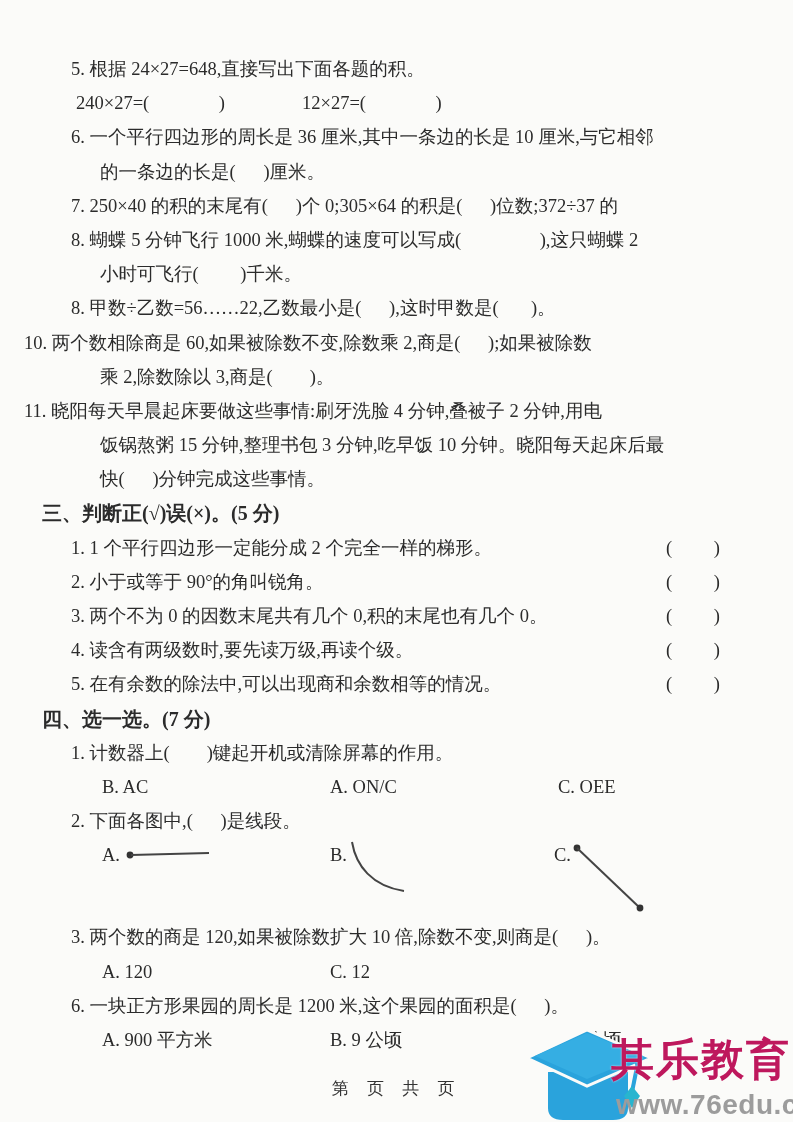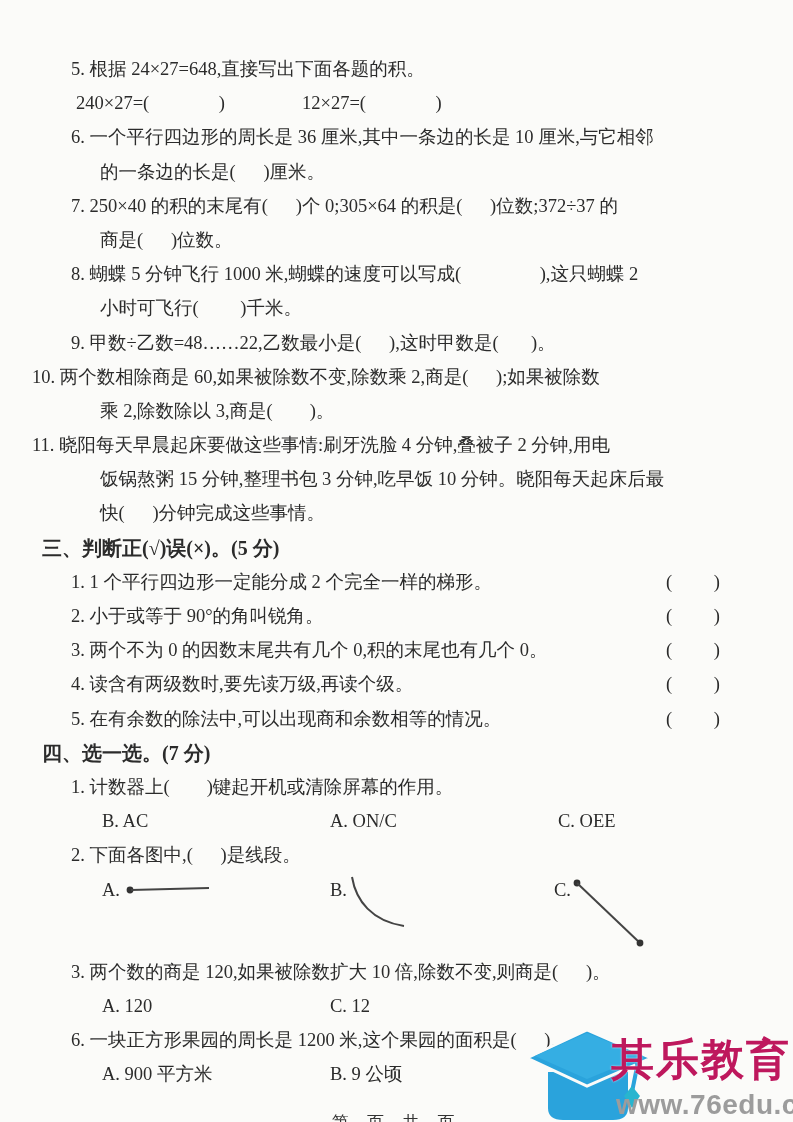--- a/index.html
+++ b/index.html
@@ -8,21 +8,21 @@
     background:#e8e8e8;
     font-family:"Liberation Serif","DejaVu Serif",serif;
   }
   .page{
     position:relative;width:793px;height:1122px;overflow:hidden;
     background:#fbfbf9;color:#2b2b2b;font-size:18.5px;
   }
   .content{position:absolute;top:52px;left:0;width:793px;}
   .row{height:34.2px;line-height:34.2px;white-space:pre;}
   .pl-num{padding-left:71px;}
-  .pl-num2{padding-left:24px;margin-left:8px;}
+  .pl-num2{padding-left:24px;}
   .pl-cont{padding-left:100px;}
   .heading{padding-left:42px;font-weight:bold;font-size:20px;}
   .eq-row{padding-left:76px;}
   .eq1{display:inline-block;width:226px;}
   .judge-row{display:flex;justify-content:space-between;padding-left:71px;padding-right:73px;}
   .judge-row span{white-space:pre;}
   .opts{padding-left:102px;display:flex;}
   .opt{display:inline-block;width:228px;white-space:pre;}
   .opt:last-child{width:auto;}
   .optc-partial{padding-left:27px;position:relative;z-index:1;}
@@ -48,24 +48,23 @@
 <body>
 
 <div class="page">
   <div class="content">
 
     <div class="row pl-num">5. 根据 24×27=648,直接写出下面各题的积。</div>
     <div class="row eq-row"><span class="eq1">240×27=(               )</span><span>12×27=(               )</span></div>
     <div class="row pl-num">6. 一个平行四边形的周长是 36 厘米,其中一条边的长是 10 厘米,与它相邻</div>
     <div class="row pl-cont">的一条边的长是(      )厘米。</div>
     <div class="row pl-num">7. 250×40 的积的末尾有(      )个 0;305×64 的积是(      )位数;372÷37 的</div>
-    <div class="row pl-cont">商是(      )位数。</div>
     <div class="row pl-num">8. 蝴蝶 5 分钟飞行 1000 米,蝴蝶的速度可以写成(                 ),这只蝴蝶 2</div>
     <div class="row pl-cont">小时可飞行(         )千米。</div>
-    <div class="row pl-num">9. 甲数÷乙数=48……22,乙数最小是(      ),这时甲数是(       )。</div>
+    <div class="row pl-num">8. 甲数÷乙数=56……22,乙数最小是(      ),这时甲数是(       )。</div>
     <div class="row pl-num2">10. 两个数相除商是 60,如果被除数不变,除数乘 2,商是(      );如果被除数</div>
     <div class="row pl-cont">乘 2,除数除以 3,商是(        )。</div>
     <div class="row pl-num2">11. 晓阳每天早晨起床要做这些事情:刷牙洗脸 4 分钟,叠被子 2 分钟,用电</div>
     <div class="row pl-cont">饭锅熬粥 15 分钟,整理书包 3 分钟,吃早饭 10 分钟。晓阳每天起床后最</div>
     <div class="row pl-cont">快(      )分钟完成这些事情。</div>
 
     <div class="row heading">三、判断正(√)误(×)。(5 分)</div>
     <div class="row judge-row"><span>1. 1 个平行四边形一定能分成 2 个完全一样的梯形。</span><span>(         )</span></div>
     <div class="row judge-row"><span>2. 小于或等于 90°的角叫锐角。</span><span>(         )</span></div>
     <div class="row judge-row"><span>3. 两个不为 0 的因数末尾共有几个 0,积的末尾也有几个 0。</span><span>(         )</span></div>

